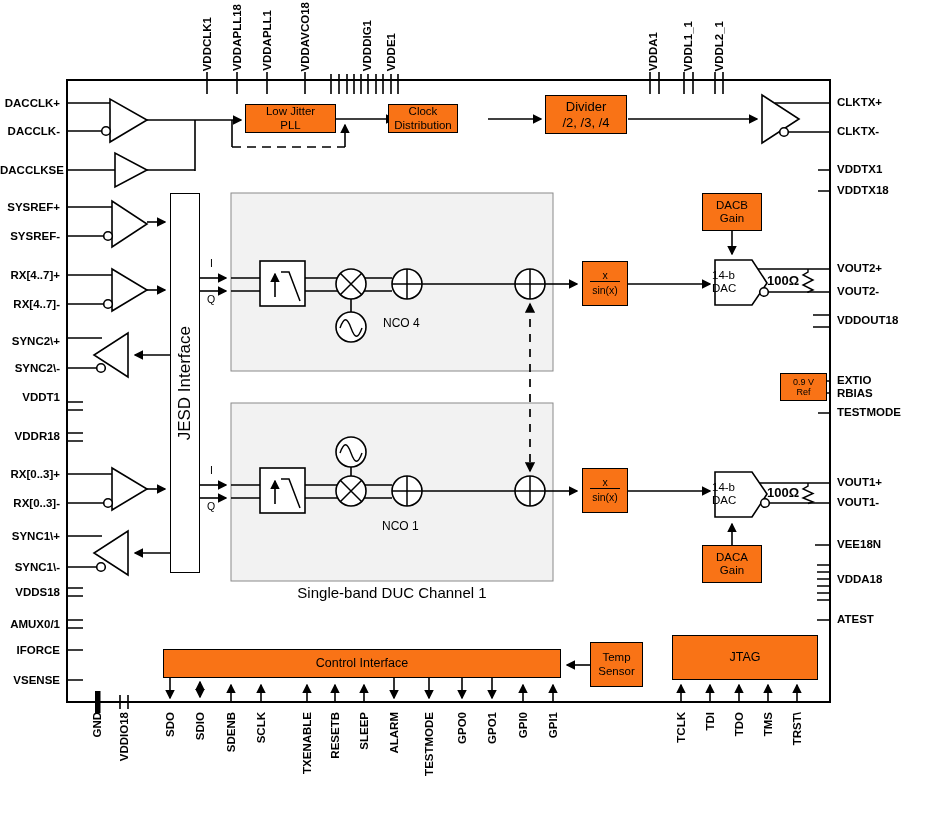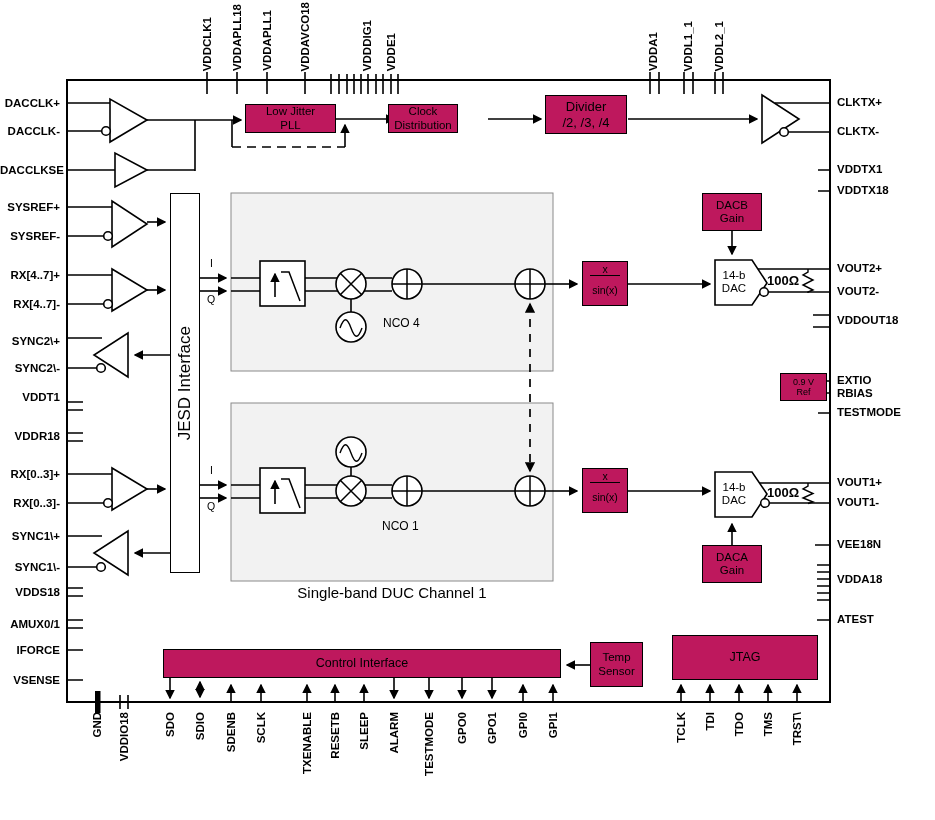--- a/index.html
+++ b/index.html
@@ -6,30 +6,30 @@
   #stage{position:relative;width:935px;height:820px;background:#fff;color:#000;
          font-family:"Liberation Sans",sans-serif;overflow:hidden;}
   #wires{position:absolute;left:0;top:0;}
   .lbl-l{position:absolute;left:0;width:60px;text-align:right;font-weight:700;font-size:11.5px;line-height:14px;white-space:nowrap;}
   .lbl-r{position:absolute;left:837px;font-weight:700;font-size:11.5px;line-height:13px;white-space:nowrap;}
   .vtext{position:absolute;writing-mode:vertical-rl;transform:rotate(180deg);font-weight:700;font-size:11.5px;line-height:15px;white-space:nowrap;}
   .top-pins{position:absolute;left:0;top:0;width:935px;height:71px;}
   .top-pins .vtext{bottom:0;}
   .bottom-pins{position:absolute;left:0;top:712px;width:935px;height:106px;}
   .bottom-pins .vtext{top:0;}
-  .box{position:absolute;box-sizing:border-box;background:#be185d;border:1.5px solid #000;
+  .box{position:absolute;box-sizing:border-box;background:#f97316;border:1.5px solid #000;
        display:flex;flex-direction:column;align-items:center;justify-content:center;
        text-align:center;font-size:11.5px;line-height:13.5px;}
   .title{position:absolute;font-size:15px;text-align:center;}
   .jesd{position:absolute;left:170px;top:193px;width:30px;height:380px;box-sizing:border-box;
         border:1.6px solid #000;background:#fff;display:flex;align-items:center;justify-content:center;}
   .jesd span{writing-mode:vertical-rl;transform:rotate(180deg);font-size:17px;white-space:nowrap;}
   .frac{font-size:10.5px;line-height:12px;}
-  .frac .den{border-top:1.2px solid #000;padding:8px 2px;}
-  .dac-txt{position:absolute;width:44px;text-align:center;font-size:11.5px;line-height:13px;}
+  .frac .den{border-top:1.2px solid #000;padding:2px 2px;}
+  .dac-txt{position:absolute;width:44px;font-size:11.5px;line-height:13px;}
   .nco-lbl{position:absolute;font-size:12px;}
   .iq{position:absolute;font-size:10.5px;line-height:11px;}
   .ohm{position:absolute;font-weight:700;font-size:13px;}
   .refbox{font-size:9px;line-height:10.5px;}
   .copy{position:absolute;left:500px;top:799px;width:430px;text-align:right;font-size:12.5px;color:#3a3a3a;}
 </style>
 </head>
 <body>
 
 <div id="stage">

